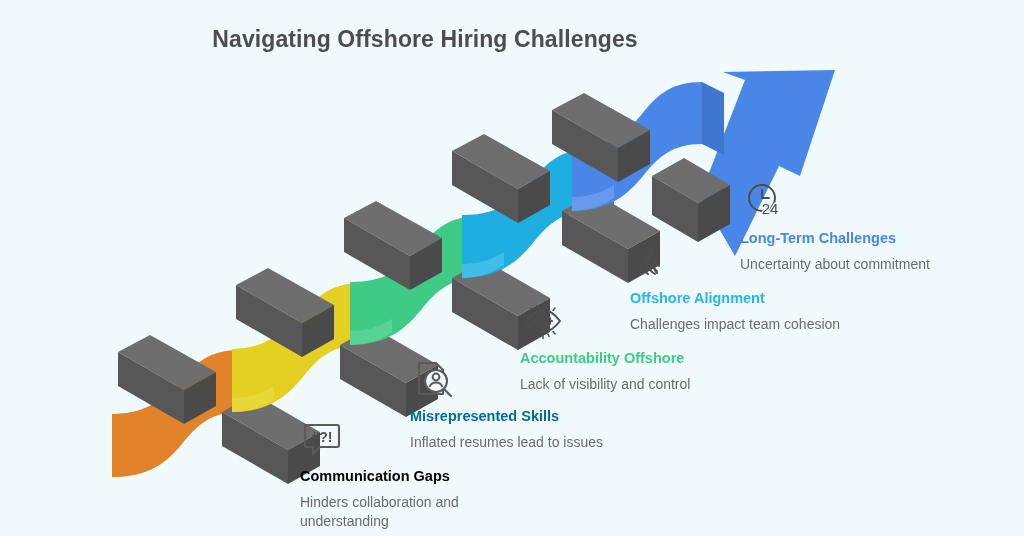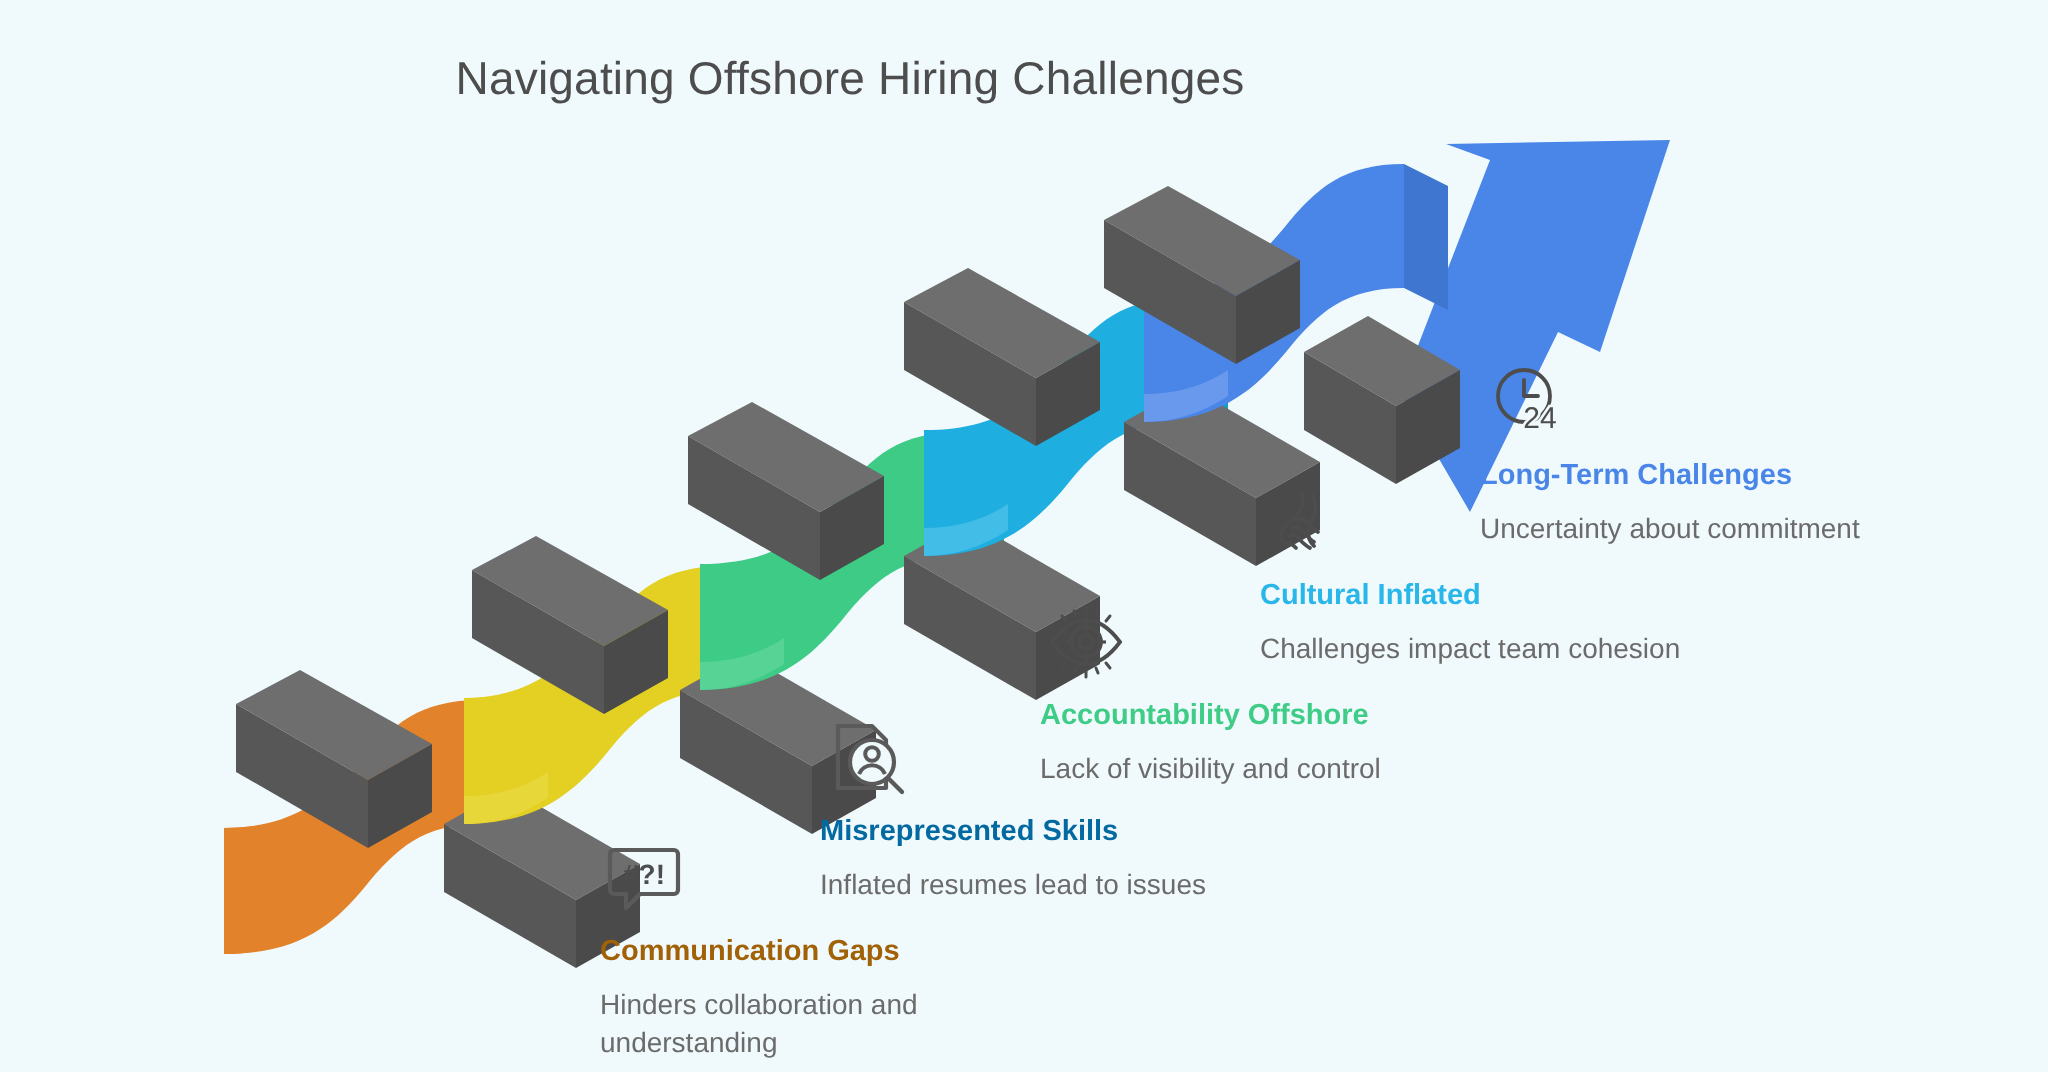--- a/index.html
+++ b/index.html
@@ -7,21 +7,21 @@
     width:1024px;height:536px;
     background:#f0fafd;
     font-family:"Liberation Sans", sans-serif;
     overflow:hidden;
     position:relative;
   }
   #stage{position:absolute;inset:0;width:1024px;height:536px;}
   #title{
     position:absolute;top:26px;left:0;width:850px;
     text-align:center;
-    font-size:23px;font-weight:normal;
+    font-size:23px;font-weight:bold;
     color:#4d4d4d;
     letter-spacing:0.1px;
   }
   #art{position:absolute;top:0;left:0;width:1024px;height:536px;}
   .callout{position:absolute;}
   .c-title{font-size:14.5px;font-weight:bold;white-space:nowrap;}
   .c-desc{font-size:14px;color:#6b6b6b;margin-top:9px;line-height:1.35;}
   .c-icon{position:absolute;}
 </style>
 </head>
@@ -161,21 +161,21 @@
       </g>
 
     </g>
   </svg>
 
   <div class="callout" style="left:300px;top:416px;">
     <svg class="c-icon" style="left:0;top:0;" width="46" height="46" viewBox="0 0 46 46">
       <path d="M7 9 h30 a2 2 0 0 1 2 2 v18 a2 2 0 0 1 -2 2 h-17 l-7 7 v-7 h-6 a2 2 0 0 1 -2 -2 v-18 a2 2 0 0 1 2 -2 z" fill="none" stroke="#5a5a5a" stroke-width="2.1" stroke-linejoin="round"></path>
       <text x="22" y="26" text-anchor="middle" font-family="Liberation Sans, sans-serif" font-size="14" font-weight="bold" fill="#4d4d4d">#?!</text>
     </svg>
-    <div class="c-title" style="margin-top:52px;color:#a16207;">Communication Gaps</div>
+    <div class="c-title" style="margin-top:52px;color:#000000;">Communication Gaps</div>
     <div class="c-desc" style="max-width:170px;">Hinders collaboration and understanding</div>
   </div>
 
   <div class="callout" style="left:410px;top:356px;">
     <svg class="c-icon" style="left:0;top:0;" width="46" height="46" viewBox="0 0 46 46">
       <path d="M9 7 h17 l7 7 v24 h-24 z" fill="none" stroke="#5a5a5a" stroke-width="2.1" stroke-linejoin="round"></path>
       <circle cx="26" cy="25" r="11" fill="#f0fafd" stroke="#5a5a5a" stroke-width="2.1"></circle>
       <circle cx="26" cy="21" r="3.4" fill="none" stroke="#5a5a5a" stroke-width="2"></circle>
       <path d="M19.5 31 a7 7 0 0 1 13 0" fill="none" stroke="#5a5a5a" stroke-width="2"></path>
       <line x1="34" y1="33" x2="41" y2="40" stroke="#5a5a5a" stroke-width="2.2" stroke-linecap="round"></line>
@@ -214,21 +214,21 @@
     <svg class="c-icon" style="left:0;top:0;" width="46" height="46" viewBox="0 0 46 46">
       <g fill="none" stroke="#4d4d4d" stroke-width="1.9" stroke-linecap="round" stroke-linejoin="round">
         <path d="M21 8 c1 4 0 8 -2 11 c-2 3 -5 4 -7 7 c-2 3 -2 6 0 8"></path>
         <path d="M26 9 c2 4 2 8 1 11 c-1 3 -3 5 -3 8 c0 3 1 5 3 7"></path>
         <path d="M18 22 c2 -1 4 -1 6 1 c2 2 3 4 5 5"></path>
         <path d="M16 26 c2 -1 4 0 6 2 c2 2 3 4 5 5"></path>
         <path d="M15 30 c2 -1 4 0 5 2 c2 2 3 3 5 4"></path>
         <path d="M13 34 c2 -1 3 0 5 2"></path>
       </g>
     </svg>
-    <div class="c-title" style="margin-top:52px;color:#29b6e8;">Cultural Inflated</div>
+    <div class="c-title" style="margin-top:52px;color:#29b6e8;">Offshore Alignment</div>
     <div class="c-desc">Challenges impact team cohesion</div>
   </div>
 
   <div class="callout" style="left:740px;top:178px;">
     <svg class="c-icon" style="left:0;top:0;" width="46" height="46" viewBox="0 0 46 46">
       <circle cx="22" cy="20" r="13" fill="none" stroke="#4d4d4d" stroke-width="1.9"></circle>
       <path d="M22 12 v8 h7" fill="none" stroke="#4d4d4d" stroke-width="1.9" stroke-linecap="round" stroke-linejoin="round"></path>
       <text x="30" y="36" text-anchor="middle" font-family="Liberation Sans, sans-serif" font-size="15" fill="#4d4d4d" stroke="#f0fafd" stroke-width="2.6" paint-order="stroke">24</text>
     </svg>
     <div class="c-title" style="margin-top:52px;color:#4a86e8;">Long-Term Challenges</div>

